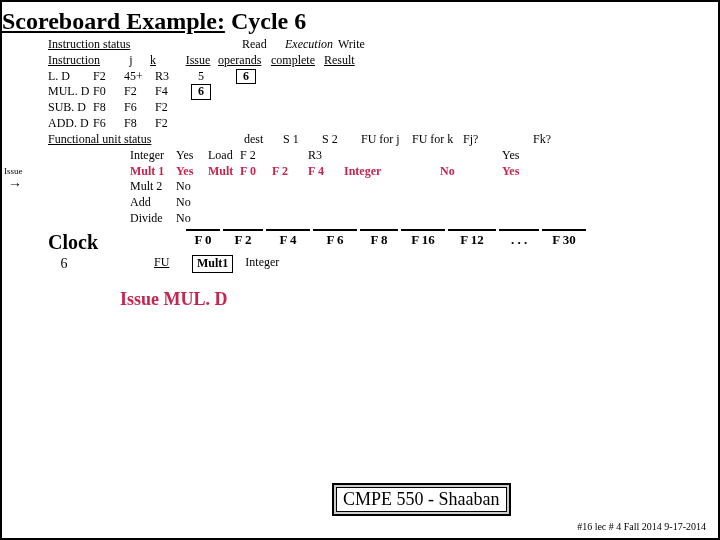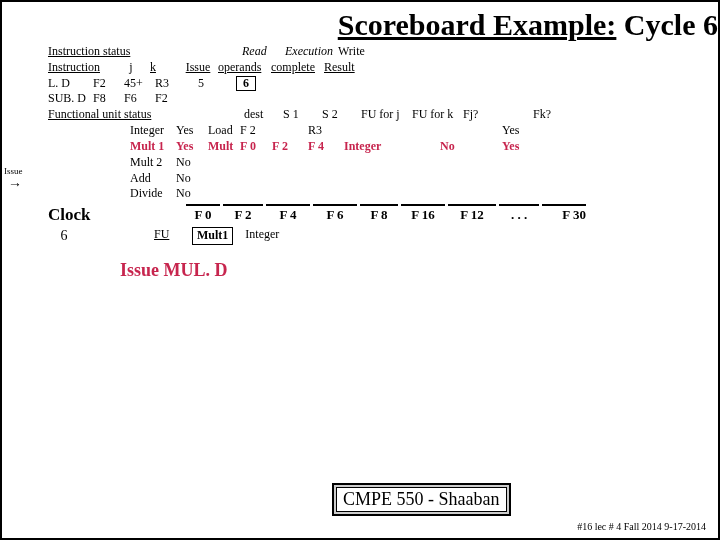--- a/index.html
+++ b/index.html
@@ -1,17 +1,17 @@
 <!DOCTYPE html>
 <html><head>
 <meta charset="utf-8">
 <style>
 body{margin:0;font-family:"Times New Roman",serif;background:#fff}
 .slide{width:720px;height:540px;position:relative;box-sizing:border-box;border:2px solid #000}
-.title{text-align:right;font-size:30px;font-weight:bold;padding:6px 0 2px 0}
+.title{text-align:left;font-size:24px;font-weight:bold;padding:6px 0 2px 0}
 .title u{font-family:"Times New Roman",serif}
 .content{position:relative;padding:0 20px 0 46px;font-size:12px;line-height:1.32}
 .row{white-space:nowrap}
 .c{display:inline-block;vertical-align:top}
 .u{text-decoration:underline}
 .box{display:inline-block;border:1px solid #000;text-align:center;min-width:14px;padding:0 2px;font-weight:bold;line-height:1.1}
 .issue-label{position:absolute;left:2px;top:164px;font-size:9px}
 .arrow{position:absolute;left:6px;top:174px;font-size:14px;line-height:1}
 .clock-row .c{font-weight:bold;font-size:13px}
 .clock-row{margin-top:2px}
@@ -31,21 +31,21 @@
  <div class="title"><u>Scoreboard Example:</u><span>  Cycle 6</span></div>
 
  <span class="issue-label">Issue</span>
  <span class="arrow">→</span>
 
  <div class="content">
 
   <div class="row">
    <span class="c u" style="width:118px">Instruction status</span>
    <span class="c" style="width:70px"></span>
-   <span class="c" style="width:40px;font-style:italic">Read</span>
+   <span class="c" style="width:40px;">Read</span>
    <span class="c" style="width:50px;font-style:italic">Execution</span>
    <span class="c" style="width:40px;">Write</span>
   </div>
   <div class="row">
    <span class="c u" style="width:64px">Instruction</span>
    <span class="c u" style="width:32px;text-align:center">j</span>
    <span class="c u" style="width:28px">k</span>
    <span class="c u" style="width:34px;text-align:center">Issue</span>
    <span class="c u" style="width:50px">operands</span>
    <span class="c u" style="width:50px">complete</span>
@@ -54,23 +54,36 @@
 
   <div class="row">
    <span class="c" style="width:42px">L. D</span>
    <span class="c" style="width:28px">F2</span>
    <span class="c" style="width:28px">45+</span>
    <span class="c" style="width:26px">R3</span>
    <span class="c" style="width:34px;text-align:center">5</span>
    <span class="c" style="width:50px;text-align:center"><span class="box">6</span></span>
   </div>
   <div class="row">
+   <span class="c" style="width:42px">MUL. D</span>
+   <span class="c" style="width:28px">F0</span>
+   <span class="c" style="width:28px">F2</span>
+   <span class="c" style="width:26px">F4</span>
+   <span class="c" style="width:34px;text-align:center"><span class="box">6</span></span>
+  </div>
+  <div class="row">
    <span class="c" style="width:42px">SUB. D</span>
    <span class="c" style="width:28px">F8</span>
    <span class="c" style="width:28px">F6</span>
+   <span class="c" style="width:26px">F2</span>
+  </div>
+  <div class="row">
+   <span class="c" style="width:42px">ADD. D</span>
+   <span class="c" style="width:28px">F6</span>
+   <span class="c" style="width:28px">F8</span>
    <span class="c" style="width:26px">F2</span>
   </div>
 
   <div class="row">
    <span class="c u" style="width:130px">Functional unit status</span>
    <span class="c" style="width:60px"></span>
    <span class="c" style="width:36px">dest</span>
    <span class="c" style="width:36px">S 1</span>
    <span class="c" style="width:36px">S 2</span>
    <span class="c" style="width:48px">FU for j</span>
@@ -83,31 +96,31 @@
   <div id="units">
         <div class="row"><span class="c" style="width:82px"></span><span class="c " style="width:46px">Integer</span><span class="c " style="width:32px">Yes</span><span class="c " style="width:32px">Load</span><span class="c " style="width:32px">F 2</span><span class="c " style="width:36px"></span><span class="c " style="width:36px">R3</span><span class="c " style="width:48px"></span><span class="c " style="width:48px"></span><span class="c " style="width:32px"></span><span class="c" style="width:30px"></span><span class="c " style="width:30px">Yes</span></div>
         <div class="row"><span class="c" style="width:82px"></span><span class="c red" style="width:46px">Mult 1</span><span class="c red" style="width:32px">Yes</span><span class="c red" style="width:32px">Mult</span><span class="c red" style="width:32px">F 0</span><span class="c red" style="width:36px">F 2</span><span class="c red" style="width:36px">F 4</span><span class="c red" style="width:48px">Integer</span><span class="c red" style="width:48px"></span><span class="c red" style="width:32px">No</span><span class="c" style="width:30px"></span><span class="c red" style="width:30px">Yes</span></div>
         <div class="row"><span class="c" style="width:82px"></span><span class="c " style="width:46px">Mult 2</span><span class="c " style="width:32px">No</span><span class="c " style="width:32px"></span><span class="c " style="width:32px"></span><span class="c " style="width:36px"></span><span class="c " style="width:36px"></span><span class="c " style="width:48px"></span><span class="c " style="width:48px"></span><span class="c " style="width:32px"></span><span class="c" style="width:30px"></span><span class="c " style="width:30px"></span></div>
         <div class="row"><span class="c" style="width:82px"></span><span class="c " style="width:46px">Add</span><span class="c " style="width:32px">No</span><span class="c " style="width:32px"></span><span class="c " style="width:32px"></span><span class="c " style="width:36px"></span><span class="c " style="width:36px"></span><span class="c " style="width:48px"></span><span class="c " style="width:48px"></span><span class="c " style="width:32px"></span><span class="c" style="width:30px"></span><span class="c " style="width:30px"></span></div>
         <div class="row"><span class="c" style="width:82px"></span><span class="c " style="width:46px">Divide</span><span class="c " style="width:32px">No</span><span class="c " style="width:32px"></span><span class="c " style="width:32px"></span><span class="c " style="width:36px"></span><span class="c " style="width:36px"></span><span class="c " style="width:48px"></span><span class="c " style="width:48px"></span><span class="c " style="width:32px"></span><span class="c" style="width:30px"></span><span class="c " style="width:30px"></span></div>
       </div>
 
 
   <div class="row clock-row">
-   <span class="c" style="width:50px;font-size:17px">Clock</span>
+   <span class="c" style="width:50px;font-size:20px">Clock</span>
    <span class="c" style="width:82px"></span>
    <span class="c clock-under" style="width:34px;text-align:center">F 0</span>
    <span class="c clock-under" style="width:40px;text-align:center">F 2</span>
    <span class="c clock-under" style="width:44px;text-align:center">F 4</span>
    <span class="c clock-under" style="width:44px;text-align:center">F 6</span>
    <span class="c clock-under" style="width:38px;text-align:center">F 8</span>
    <span class="c clock-under" style="width:44px;text-align:center">F 16</span>
    <span class="c clock-under" style="width:48px;text-align:center">F 12</span>
    <span class="c clock-under" style="width:40px;text-align:center">. . .</span>
-   <span class="c clock-under" style="width:44px;text-align:right">F 30</span>
+   <span class="c clock-under" style="width:44px;text-align:center">F 30</span>
   </div>
   <div class="row">
    <span class="c" style="width:32px;text-align:center;font-size:14px">6</span>
    <span class="c" style="width:68px"></span>
    <span class="c u" style="width:24px">FU</span>
    <span class="c" style="width:8px"></span>
    <span class="mult1-box">Mult1</span>
    <span class="c" style="width:6px"></span>
    <span class="c" style="width:40px">Integer</span>
   </div>

